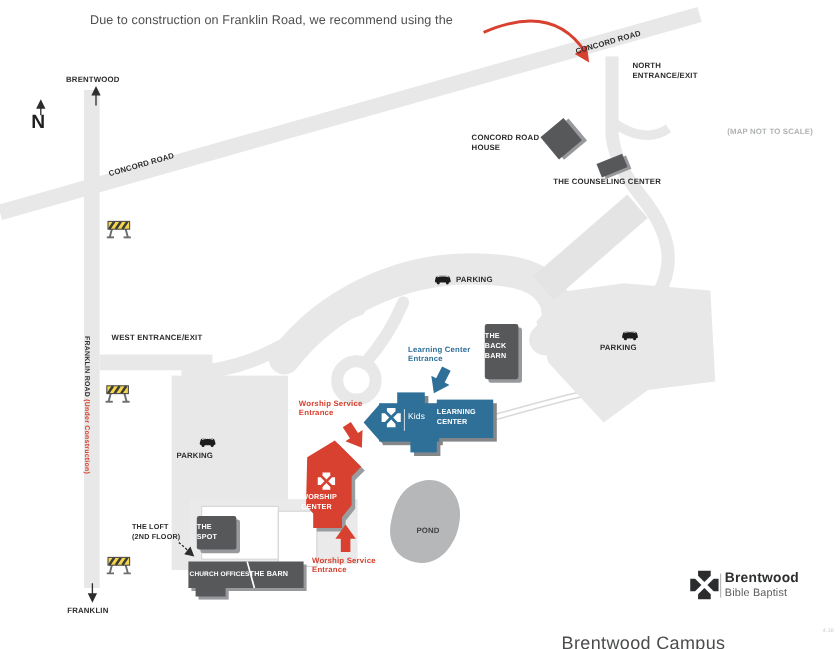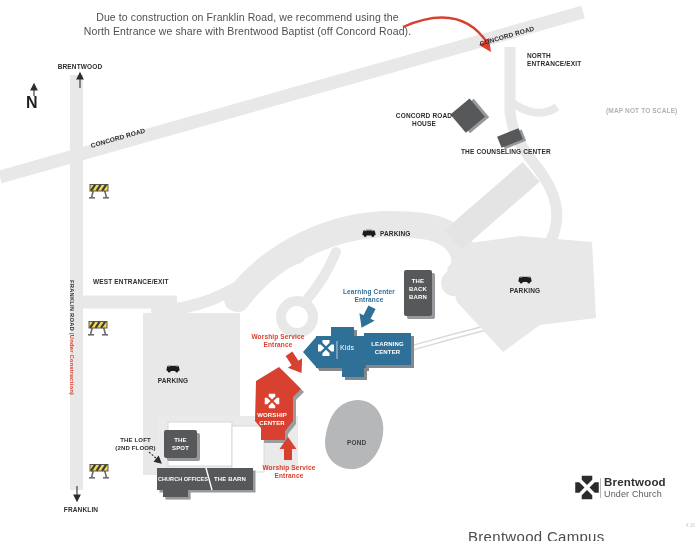--- a/index.html
+++ b/index.html
@@ -1,21 +1,21 @@
 <!DOCTYPE html>
 <html><head>
 <meta charset="utf-8">
 <style>
   html,body{margin:0;padding:0;background:#fff;}
   #stage{position:relative;width:700px;height:541px;background:#fff;overflow:hidden;
          font-family:"Liberation Sans",sans-serif;}
   #map-svg{position:absolute;left:0;top:0;}
   .lbl{position:absolute;font:bold 6.5px/1.15 "Liberation Sans",sans-serif;
        color:#2d2d2e;letter-spacing:.15px;white-space:pre;}
-  .ctr{text-align:center;}
+  .ctr{}
   .white{color:#fff;}
   .red{color:#d8402f;}
   .blue{color:#2f7099;}
   .gray{color:#b0b2b4;}
   .note{font:400 10.5px/1.3 "Liberation Sans",sans-serif;color:#4e4f51;letter-spacing:.1px;}
   .rot{transform:rotate(-16deg);transform-origin:left center;}
   .vert{writing-mode:vertical-rl;font-size:5.8px;letter-spacing:.2px;}
   .tiny{font-size:6px;}
   .xtiny{font-size:5.5px;letter-spacing:.05px;}
   .compass{font:800 16px/1 "Liberation Sans",sans-serif;color:#1f1f20;}
@@ -166,21 +166,20 @@
   <use href="#car" transform="translate(173,368)"></use>
 
   <use href="#barricade" transform="translate(99,189)"></use>
   <use href="#barricade" transform="translate(98,326)"></use>
   <use href="#barricade" transform="translate(99,469)"></use>
 
   <use href="#cross" transform="translate(587,487.5) scale(1.55)" fill="#2b2c2e"></use>
 </svg>
 
 <div class="lbl note ctr" style="left:75px;top:11px;width:345px;">Due to construction on Franklin Road, we recommend using the</div>
-<div class="lbl note ctr" style="left:75px;top:25px;width:345px;">North Entrance we share with Brentwood Baptist (off Concord Road).</div>
 
 <div class="lbl rot" style="left:480px;top:40px;">CONCORD ROAD</div>
 <div class="lbl" style="left:527px;top:52px;">NORTH</div>
 <div class="lbl" style="left:527px;top:59.5px;">ENTRANCE/EXIT</div>
 <div class="lbl gray" style="left:606px;top:107px;">(MAP NOT TO SCALE)</div>
 
 <div class="lbl ctr" style="left:55px;top:63px;width:50px;">BRENTWOOD</div>
 <div class="lbl compass" style="left:26px;top:95px;">N</div>
 <div class="lbl rot" style="left:91px;top:142px;">CONCORD ROAD</div>
 
@@ -215,18 +214,18 @@
 <div class="lbl ctr" style="left:147px;top:376.5px;width:52px;">PARKING</div>
 
 <div class="lbl ctr white tiny" style="left:164px;top:437px;width:33px;">THE</div>
 <div class="lbl ctr white tiny" style="left:164px;top:444.5px;width:33px;">SPOT</div>
 <div class="lbl ctr tiny" style="left:110px;top:437px;width:51px;">THE LOFT</div>
 <div class="lbl ctr tiny" style="left:110px;top:444.5px;width:51px;">(2ND FLOOR)</div>
 <div class="lbl ctr white xtiny" style="left:158px;top:475.5px;width:50px;">CHURCH OFFICES</div>
 <div class="lbl ctr white tiny" style="left:208px;top:475.5px;width:44px;">THE BARN</div>
 
 <div class="lbl brand1" style="left:604px;top:477px;">Brentwood</div>
-<div class="lbl brand2" style="left:604px;top:489.5px;">Under Church</div>
+<div class="lbl brand2" style="left:604px;top:489.5px;">Bible Baptist</div>
 <div class="vdiv" style="left:600px;top:478px;"></div>
 <div class="lbl campus" style="left:468px;top:502px;width:202px;">Brentwood Campus</div>
 <div class="lbl fine" style="left:650px;top:524px;width:45px;">4.18</div>
 
 </div>
 
 </body></html>

